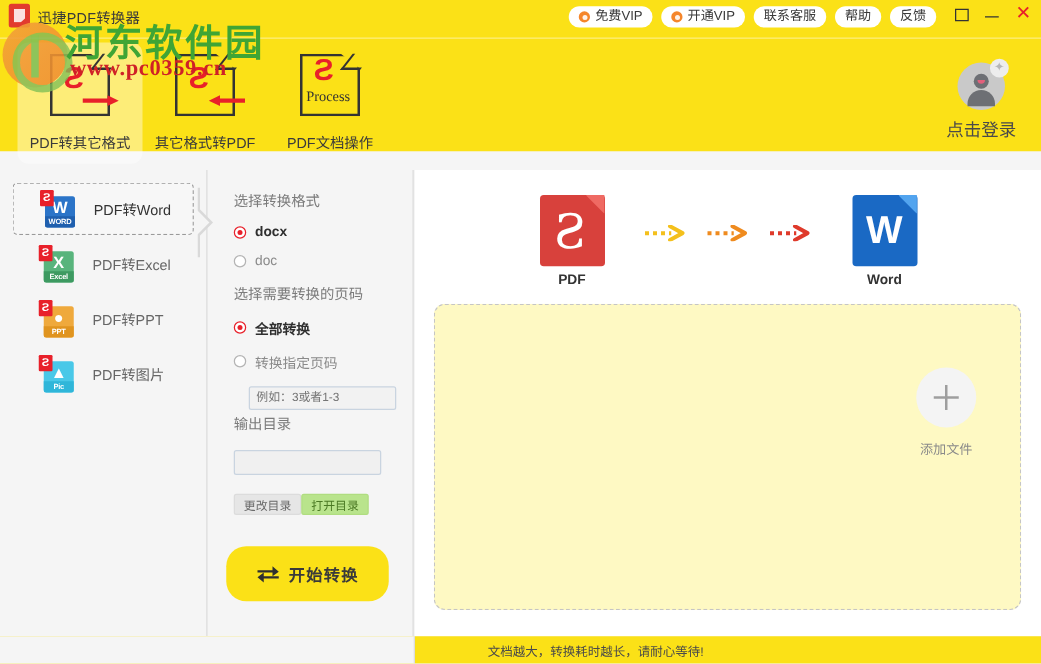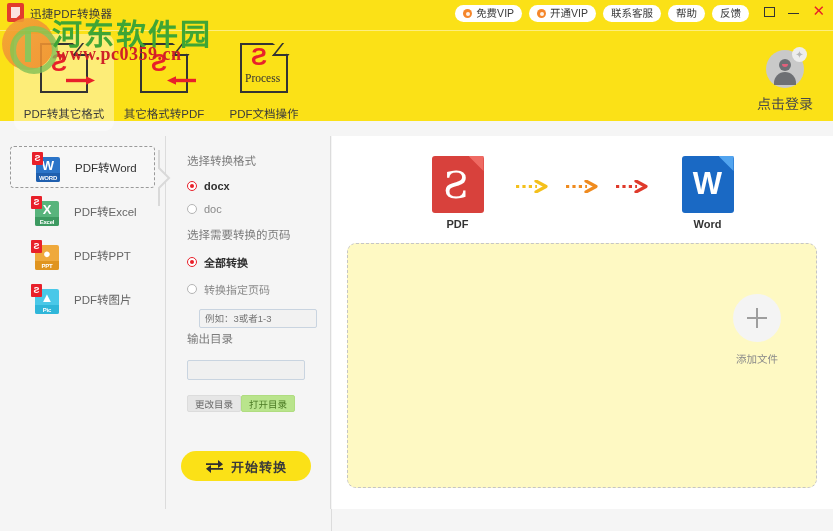--- a/index.html
+++ b/index.html
@@ -409,21 +409,21 @@
     font-size: 9.5px;
     display: flex; align-items: center; justify-content: center;
     cursor: pointer;
     white-space: nowrap;
   }
   .sm-btn.grey { background: #e6e6e6; color: #6a6a6a; border: 1px solid #dcdcdc; }
   .sm-btn.green { background: #b9e48c; color: #4b7a24; border: 1px solid #b0dd80; }
 
   .convert-btn {
     position: absolute; left: 14px; bottom: 28px;
-    width: 130px; height: 30px;
+    width: 130px; height: 44px;
     background: #fbe117;
     border-radius: 16px;
     display: flex; align-items: center; justify-content: center;
     gap: 7px;
     cursor: pointer;
   }
   .convert-btn .cb-text {
     font-size: 13px; color: #3a3a3a; font-weight: bold;
     letter-spacing: 1px;
   }
@@ -786,15 +786,18 @@
 
       <div class="dropzone">
         <div class="add-wrap">
           <div class="add-circle"></div>
           <div class="add-label">添加文件</div>
         </div>
       </div>
     </div>
   </div>
 
+  <div class="statusbar">
+    <div class="status-text">文档越大，转换耗时越长，请耐心等待!</div>
+  </div>
   <div class="left-foot"></div>
 
 </div>
 
 </body></html>

